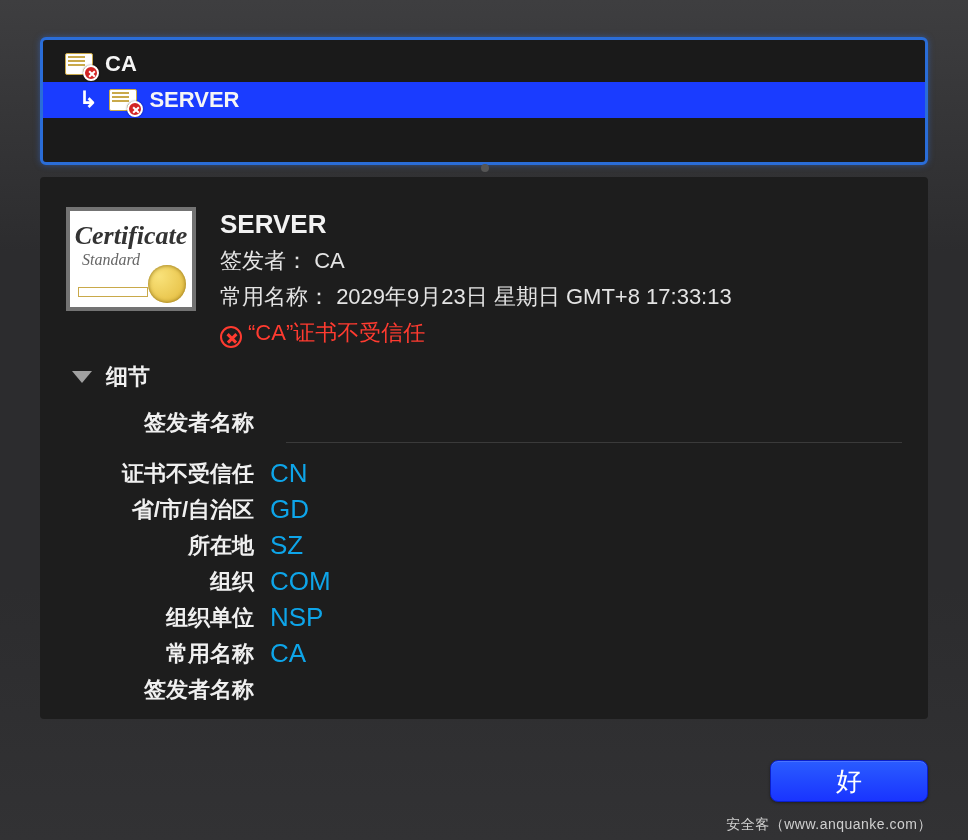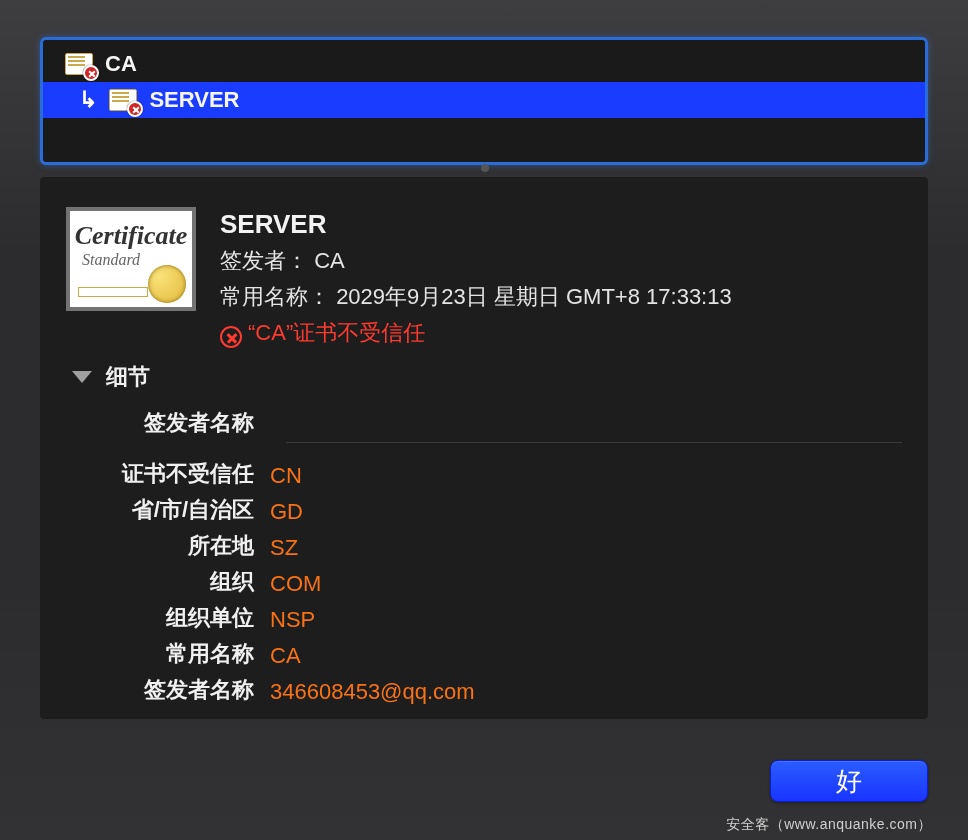--- a/index.html
+++ b/index.html
@@ -134,21 +134,21 @@
     width:0; height:0; border-left:10px solid transparent; border-right:10px solid transparent;
     border-top:12px solid #a0a0a0; margin-right:14px; margin-left:6px;
   }
 
   .kv-area{ margin-top:10px; }
   .kv-row{ display:flex; align-items:flex-end; min-height:36px; }
   .kv-label{
     width:204px; text-align:right; font-size:22px; font-weight:700; color:#f0f0f0;
     padding-right:16px; flex-shrink:0;
   }
-  .kv-value{ font-size:22px; color:#f97316; font-weight:500; word-break:break-all;}
+  .kv-value{ font-size:26px; color:#0ea5e9; font-weight:500; word-break:break-all;}
   .kv-gap{ height:22px; }
   .divider{
     height:1px; background:#3a3a3a; margin-left:220px; margin-right:0; margin-top:4px; margin-bottom:10px;
   }
 
   
   .ok-btn{
     position:absolute; right:40px; top:760px; width:158px; height:42px;
     background: linear-gradient(to bottom, #2a5cff, #1934ff);
     border:0.5px solid #0a1ecc;
@@ -251,21 +251,20 @@
     <div class="kv-row">
       <div class="kv-label">组织单位</div>
       <div class="kv-value">NSP</div>
     </div>
     <div class="kv-row">
       <div class="kv-label">常用名称</div>
       <div class="kv-value">CA</div>
     </div>
     <div class="kv-row">
       <div class="kv-label">签发者名称</div>
-      <div class="kv-value">346608453@qq.com</div>
     </div>
     <div class="kv-gap"></div>
 
   </div>
 </div>
 
 <div class="ok-btn">好</div>
 
 <div class="watermark">安全客（www.anquanke.com）</div>
 

